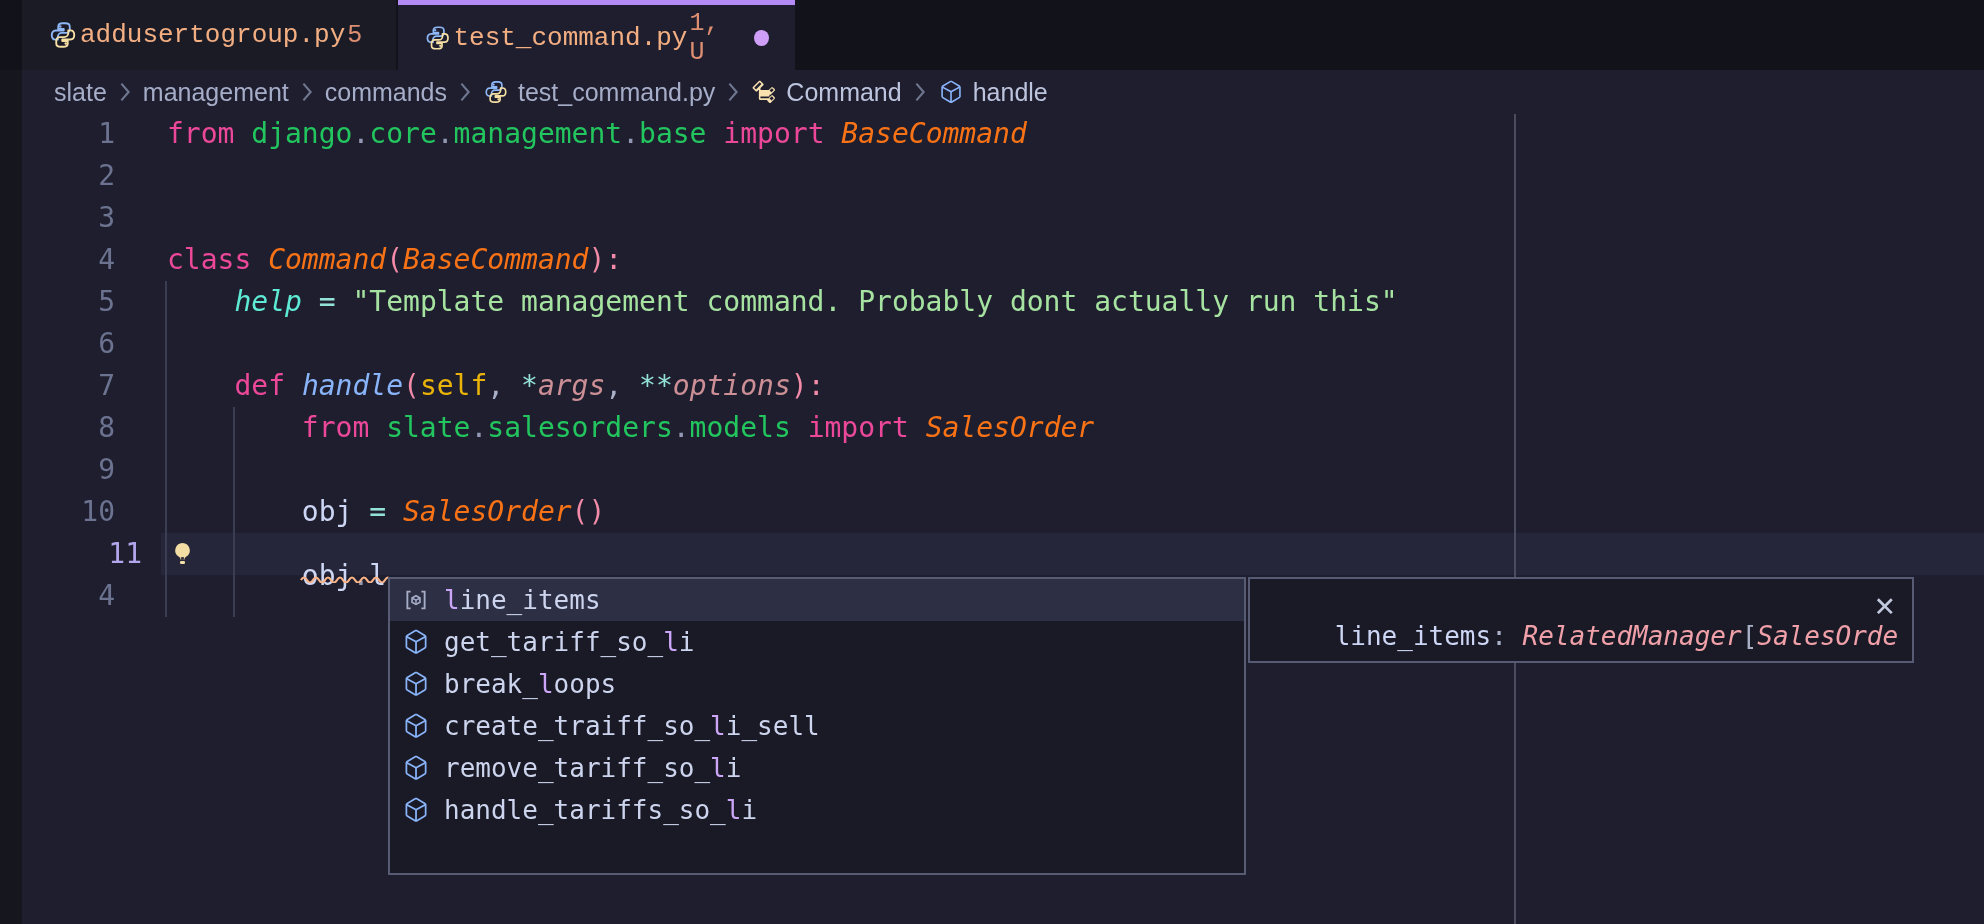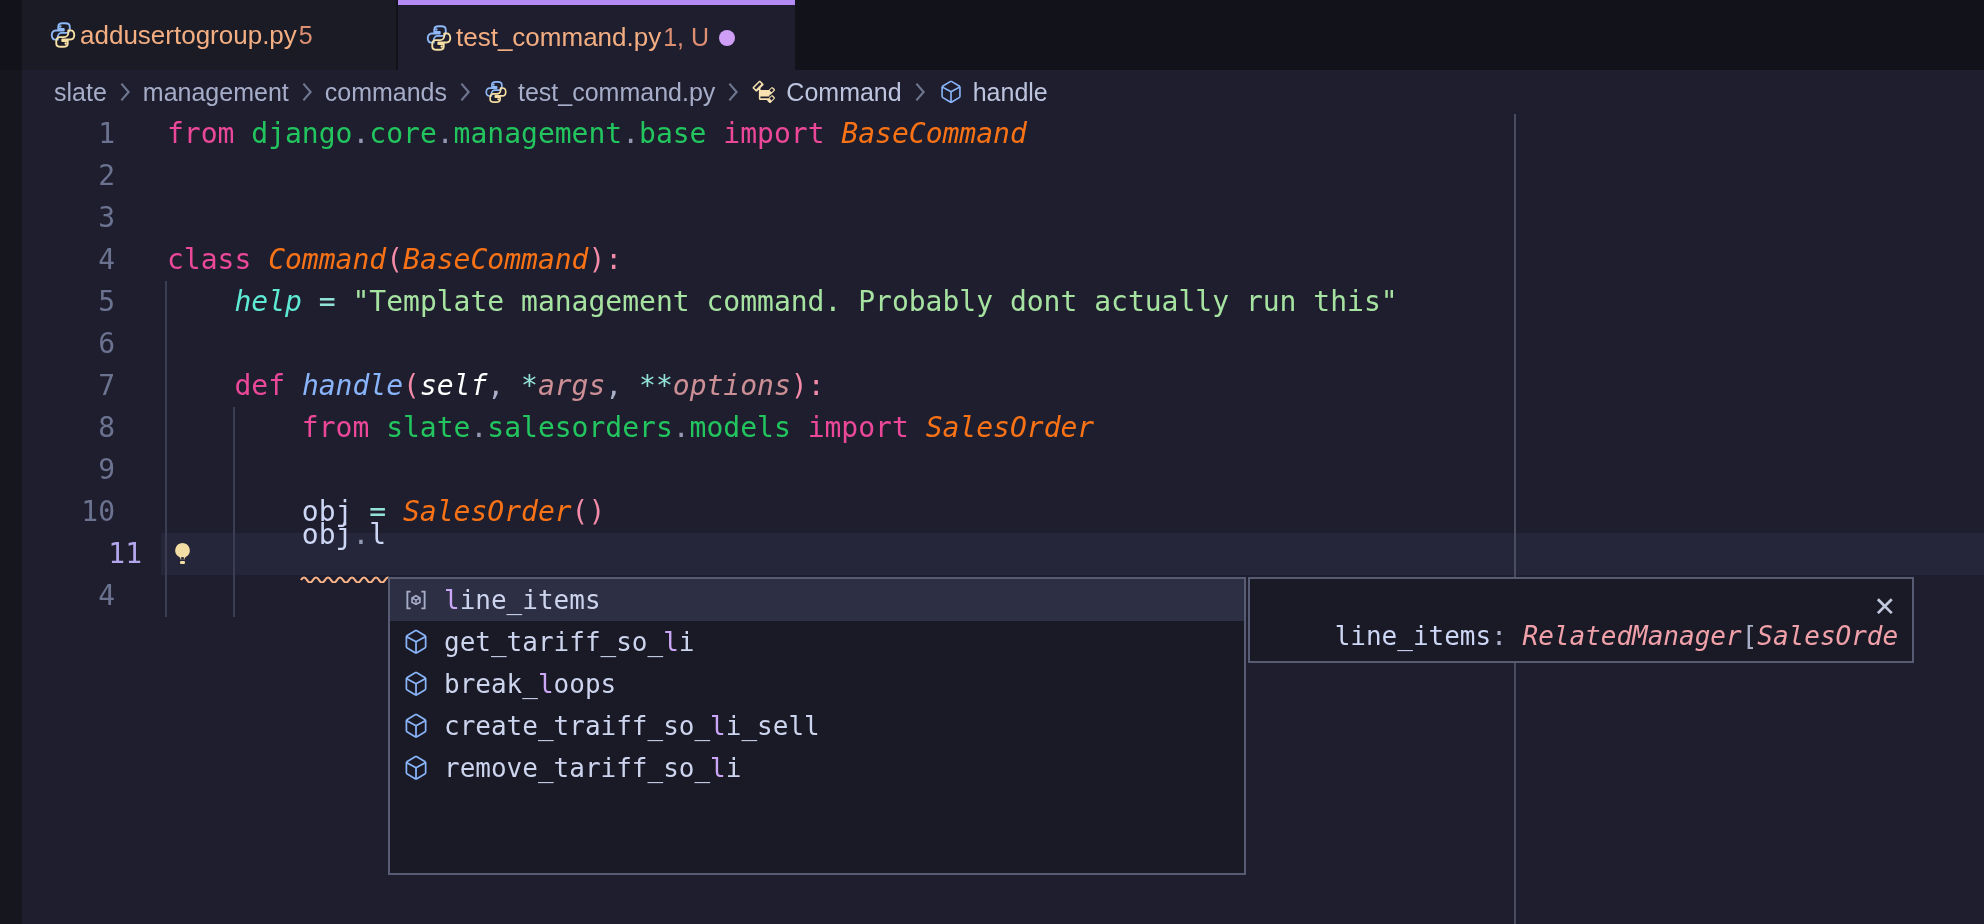--- a/index.html
+++ b/index.html
@@ -1,21 +1,21 @@
 <!DOCTYPE html>
 <html><head>
 <meta charset="utf-8">
 <style>
   html,body{margin:0;padding:0;background:#11111b;}
   .stage{position:relative;width:1984px;height:924px;background:#1e1e2e;overflow:hidden;
          font-family:"Liberation Sans",sans-serif;}
   
   .tabbar{position:absolute;left:0;top:0;width:1984px;height:70px;background:#12121b;}
   .tab{position:absolute;top:0;height:70px;display:flex;align-items:center;gap:2px;
-       padding:0 26px;box-sizing:border-box;cursor:pointer;}
+       padding:0 26px;box-sizing:border-box;cursor:pointer;font-family:Liberation Mono, monospace;}
   .tab.inactive{left:22px;width:374px;background:#1b1b26;}
   .tab.active{left:398px;width:397px;background:#1e1e2e;border-top:5px solid #b48af4;}
   .tab-label{font-size:26px;color:#f3ae82;white-space:nowrap;}
   .tab-badge{font-size:25px;color:#de8f71;}
   .dirty-dot{width:16px;height:16px;border-radius:50%;background:#cf9ff7;margin-left:8px;}
   
   .breadcrumbs{position:absolute;left:22px;top:70px;width:1962px;height:44px;
     display:flex;align-items:center;padding-left:32px;gap:12px;font-size:25px;
     color:#a6adc8;box-sizing:border-box;background:#1e1e2e;}
   .crumb{display:flex;align-items:center;gap:9px;cursor:pointer;white-space:nowrap;}
@@ -32,21 +32,21 @@
     font-family:"DejaVu Sans Mono",monospace;font-size:28px;color:#6c7390;}
   .lnum.on{color:#b4a6ec;}
   .bulb{position:absolute;left:169px;top:540px;}
   
   .codeline{position:absolute;left:167px;height:42px;line-height:42px;white-space:pre;
     font-family:"DejaVu Sans Mono",monospace;font-size:28px;color:#cdd6f4;}
   .tk-kw{color:#ec4899}.tk-mod{color:#22c55e}.tk-dot{color:#9399b2}
   .tk-cls{color:#f97316;font-style:italic}.tk-br{color:#f38ba8}
   .tk-op{color:#94e2d5}.tk-str{color:#a6e3a1}
   .tk-prop{color:#5eead4;font-style:italic}.tk-fn{color:#89b4fa;font-style:italic}
-  .tk-self{color:#ffffff;font-style:italic}.tk-par{color:#cc8f96;font-style:italic}
+  .tk-self{color:#eab308;}.tk-par{color:#cc8f96;font-style:italic}
   .tk-v{color:#cdd6f4}.tk-pn{color:#aab0c8}.tk-t{color:#cdd6f4}
   .tk-ty{color:#f0a0a8;font-style:italic}
   .squiggle{position:absolute;left:300px;top:569px;}
   
   .suggest{position:absolute;left:388px;top:577px;width:858px;height:298px;background:#1a1a26;
     border:2px solid #585b74;box-sizing:border-box;z-index:5;}
   .srow{display:flex;align-items:center;height:42px;padding:0 10px;gap:12px;cursor:pointer;
     font-family:"DejaVu Sans Mono",monospace;font-size:26px;color:#ccd4ee;white-space:pre;}
   .srow.sel{background:#2d2f44;}
   .s-ico{display:flex;align-items:center;justify-content:center;width:32px;flex:0 0 32px;}
@@ -171,21 +171,21 @@
       <div class="codeline" style="top: 113px;"><span class="tk-kw">from</span><span class="tk-t"> </span><span class="tk-mod">django</span><span class="tk-dot">.</span><span class="tk-mod">core</span><span class="tk-dot">.</span><span class="tk-mod">management</span><span class="tk-dot">.</span><span class="tk-mod">base</span><span class="tk-t"> </span><span class="tk-kw">import</span><span class="tk-t"> </span><span class="tk-cls">BaseCommand</span></div>
       <div class="codeline" style="top: 155px;"></div>
       <div class="codeline" style="top: 197px;"></div>
       <div class="codeline" style="top: 239px;"><span class="tk-kw">class</span><span class="tk-t"> </span><span class="tk-cls">Command</span><span class="tk-br">(</span><span class="tk-cls">BaseCommand</span><span class="tk-br">)</span><span class="tk-br">:</span></div>
       <div class="codeline" style="top: 281px;"><span class="tk-t">    </span><span class="tk-prop">help</span><span class="tk-t"> </span><span class="tk-op">=</span><span class="tk-t"> </span><span class="tk-str">"Template management command. Probably dont actually run this"</span></div>
       <div class="codeline" style="top: 323px;"></div>
       <div class="codeline" style="top: 365px;"><span class="tk-t">    </span><span class="tk-kw">def</span><span class="tk-t"> </span><span class="tk-fn">handle</span><span class="tk-br">(</span><span class="tk-self">self</span><span class="tk-pn">,</span><span class="tk-t"> </span><span class="tk-op">*</span><span class="tk-par">args</span><span class="tk-pn">,</span><span class="tk-t"> </span><span class="tk-op">**</span><span class="tk-par">options</span><span class="tk-br">)</span><span class="tk-br">:</span></div>
       <div class="codeline" style="top: 407px;"><span class="tk-t">        </span><span class="tk-kw">from</span><span class="tk-t"> </span><span class="tk-mod">slate</span><span class="tk-dot">.</span><span class="tk-mod">salesorders</span><span class="tk-dot">.</span><span class="tk-mod">models</span><span class="tk-t"> </span><span class="tk-kw">import</span><span class="tk-t"> </span><span class="tk-cls">SalesOrder</span></div>
       <div class="codeline" style="top: 449px;"></div>
       <div class="codeline" style="top: 491px;"><span class="tk-t">        </span><span class="tk-v">obj</span><span class="tk-t"> </span><span class="tk-op">=</span><span class="tk-t"> </span><span class="tk-cls">SalesOrder</span><span class="tk-br">()</span></div>
-      <div class="codeline" style="top: 514px;"><span class="tk-t">        </span><span class="tk-v">obj</span><span class="tk-dot">.</span><span class="tk-v">l</span></div>
+      <div class="codeline" style="top: 555px;"><span class="tk-t">        </span><span class="tk-v">obj</span><span class="tk-dot">.</span><span class="tk-v">l</span></div>
       <div class="codeline" style="top: 575px;"></div>
     </div>
   <div class="squiggle"><svg width="92" height="10" viewBox="0 0 92 10" fill="none">
     <path d="M1 7 Q4 2 7 7 T13 7 T19 7 T25 7 T31 7 T37 7 T43 7 T49 7 T55 7 T61 7 T67 7 T73 7 T79 7 T85 7 T91 7" stroke="#fab387" stroke-width="2.2"></path>
       </svg></div>
   <div class="suggest" id="suggest">
       <div class="srow sel"><span class="s-ico"><svg width="28" height="28" viewBox="0 0 24 24" fill="none" stroke="#a6adc8">
     <path d="M7.4 4.8H4.6v14.4h2.8" stroke-width="1.6"></path>
     <path d="M16.6 4.8h2.8v14.4h-2.8" stroke-width="1.6"></path>
     <path d="M12 8.4l3.4 1.9v3.6L12 15.8l-3.4-1.9v-3.6z" stroke-width="1.4"></path>
@@ -196,18 +196,21 @@
           </svg></span><span><span class="">get_tariff_so_</span><span class="match">l</span><span class="">i</span></span></div>
       <div class="srow"><span class="s-ico"><svg width="28" height="28" viewBox="0 0 16 16">
     <path fill="#89b4fa" d="M13.51 4l-5-3h-1l-5 3-.49.86v6l.49.85 5 3h1l5-3 .49-.85v-6L13.51 4zm-6 9.56l-4.5-2.7V5.7l4.5 2.45v5.41zM3.27 4.7l4.74-2.84 4.74 2.84-4.74 2.59L3.27 4.7zm9.74 6.16l-4.5 2.7V8.15l4.5-2.45v5.16z"></path>
           </svg></span><span><span class="">break_</span><span class="match">l</span><span class="">oops</span></span></div>
       <div class="srow"><span class="s-ico"><svg width="28" height="28" viewBox="0 0 16 16">
     <path fill="#89b4fa" d="M13.51 4l-5-3h-1l-5 3-.49.86v6l.49.85 5 3h1l5-3 .49-.85v-6L13.51 4zm-6 9.56l-4.5-2.7V5.7l4.5 2.45v5.41zM3.27 4.7l4.74-2.84 4.74 2.84-4.74 2.59L3.27 4.7zm9.74 6.16l-4.5 2.7V8.15l4.5-2.45v5.16z"></path>
           </svg></span><span><span class="">create_traiff_so_</span><span class="match">l</span><span class="">i_sell</span></span></div>
       <div class="srow"><span class="s-ico"><svg width="28" height="28" viewBox="0 0 16 16">
     <path fill="#89b4fa" d="M13.51 4l-5-3h-1l-5 3-.49.86v6l.49.85 5 3h1l5-3 .49-.85v-6L13.51 4zm-6 9.56l-4.5-2.7V5.7l4.5 2.45v5.41zM3.27 4.7l4.74-2.84 4.74 2.84-4.74 2.59L3.27 4.7zm9.74 6.16l-4.5 2.7V8.15l4.5-2.45v5.16z"></path>
           </svg></span><span><span class="">remove_tariff_so_</span><span class="match">l</span><span class="">i</span></span></div>
+      <div class="srow"><span class="s-ico"><svg width="28" height="28" viewBox="0 0 16 16">
+    <path fill="#89b4fa" d="M13.51 4l-5-3h-1l-5 3-.49.86v6l.49.85 5 3h1l5-3 .49-.85v-6L13.51 4zm-6 9.56l-4.5-2.7V5.7l4.5 2.45v5.41zM3.27 4.7l4.74-2.84 4.74 2.84-4.74 2.59L3.27 4.7zm9.74 6.16l-4.5 2.7V8.15l4.5-2.45v5.16z"></path>
+          </svg></span><span><span class="">handle_tariffs_so_</span><span class="match">l</span><span class="">i</span></span></div>
     </div>
   <div class="hover" id="hover">
     <span id="hover-text"><span class="tk-t">line_items</span><span class="tk-pn">:</span><span class="tk-t"> </span><span class="tk-ty">RelatedManager</span><span class="tk-pn">[</span><span class="tk-ty">SalesOrde</span></span>
     <span class="hover-close">✕</span>
   </div>
 </div>
 
 </body></html>

